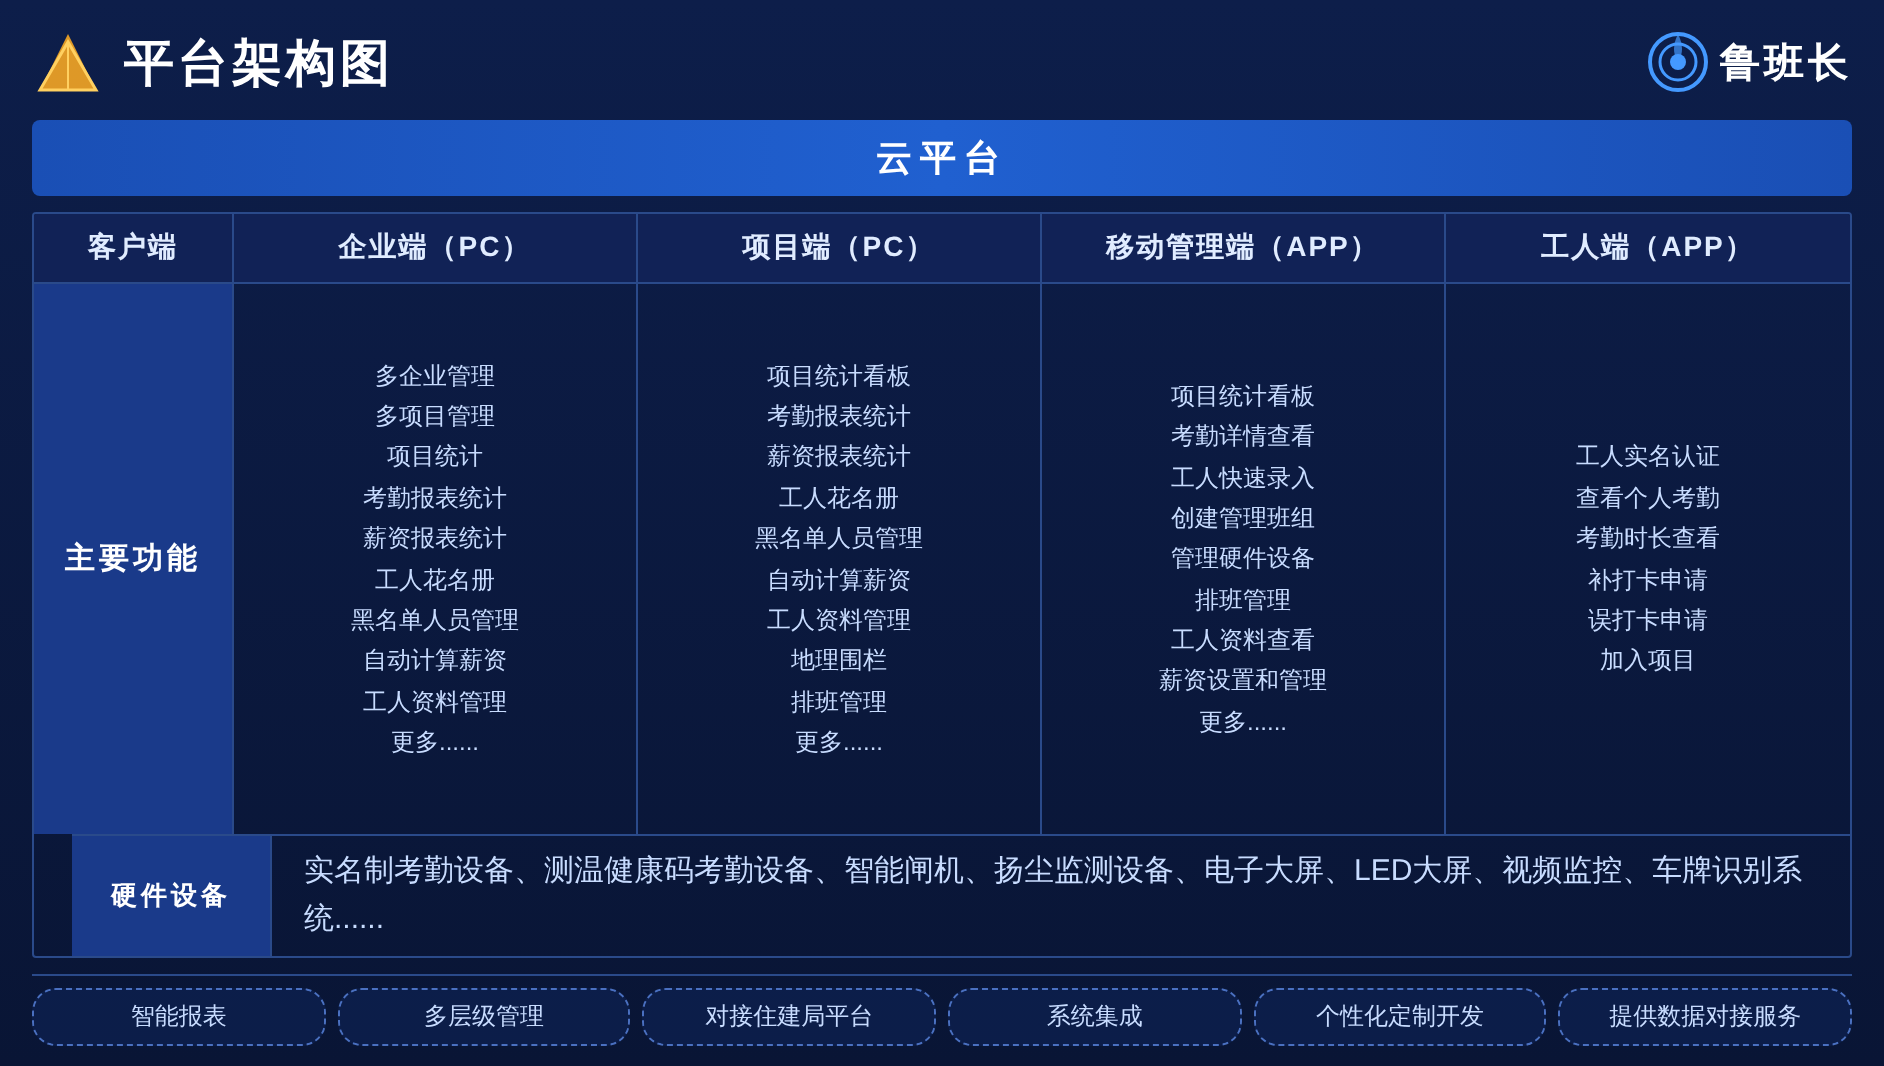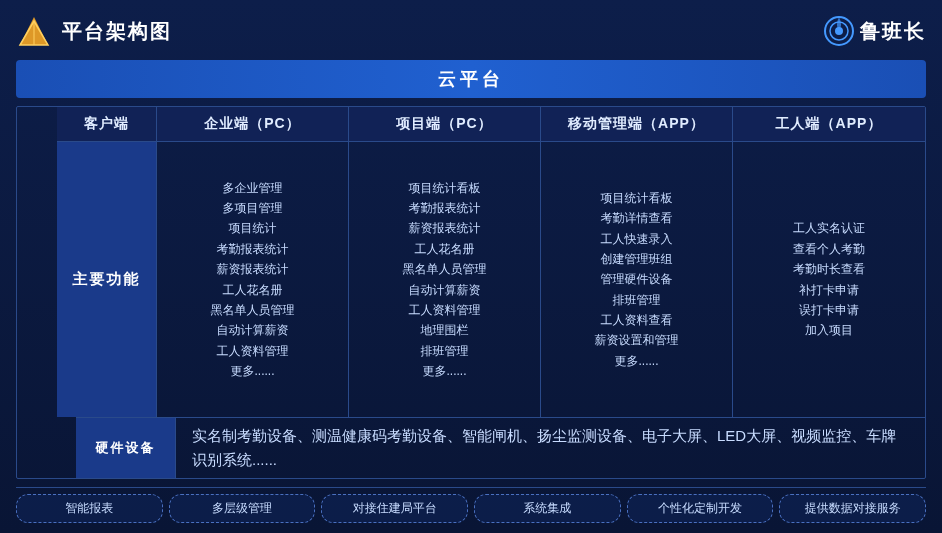--- a/index.html
+++ b/index.html
@@ -32,21 +32,21 @@
       display: flex;
       align-items: center;
       gap: 10px;
     }
     .logo-triangle {
       width: 36px;
       height: 36px;
     }
     .header-title {
       color: #ffffff;
-      font-size: 20px;
+      font-size: 25px;
       font-weight: bold;
       letter-spacing: 2px;
     }
     .header-right {
       display: flex;
       align-items: center;
       gap: 5px;
     }
     .brand-logo-circle {
       width: 32px;
@@ -72,21 +72,20 @@
     }
 
     
     .main-table {
       flex: 1;
       display: flex;
       flex-direction: column;
       border: 1px solid #2a4a8a;
       border-radius: 2px;
       overflow: hidden;
-      padding-left: 40px;
     }
 
     
     .col-headers {
       display: grid;
       grid-template-columns: 100px 1fr 1fr 1fr 1fr;
       background: #112256;
     }
     .col-header-cell {
       color: #e0ecff;

